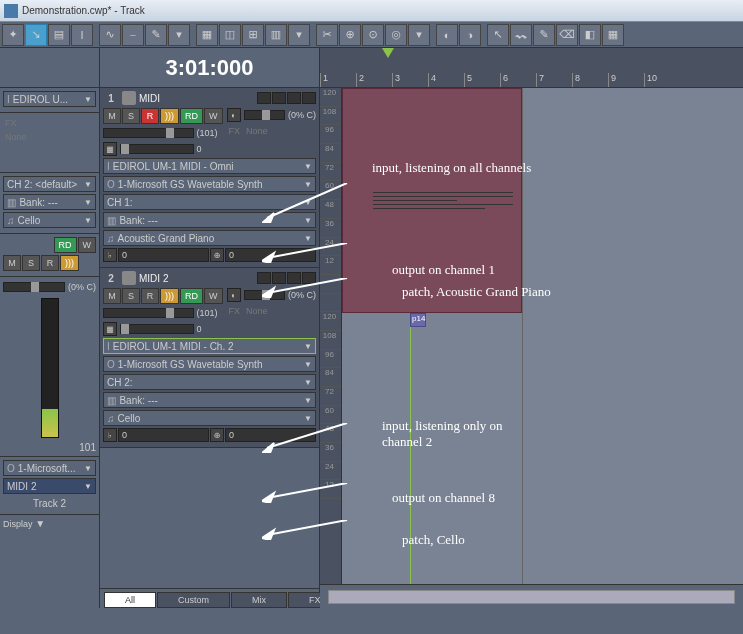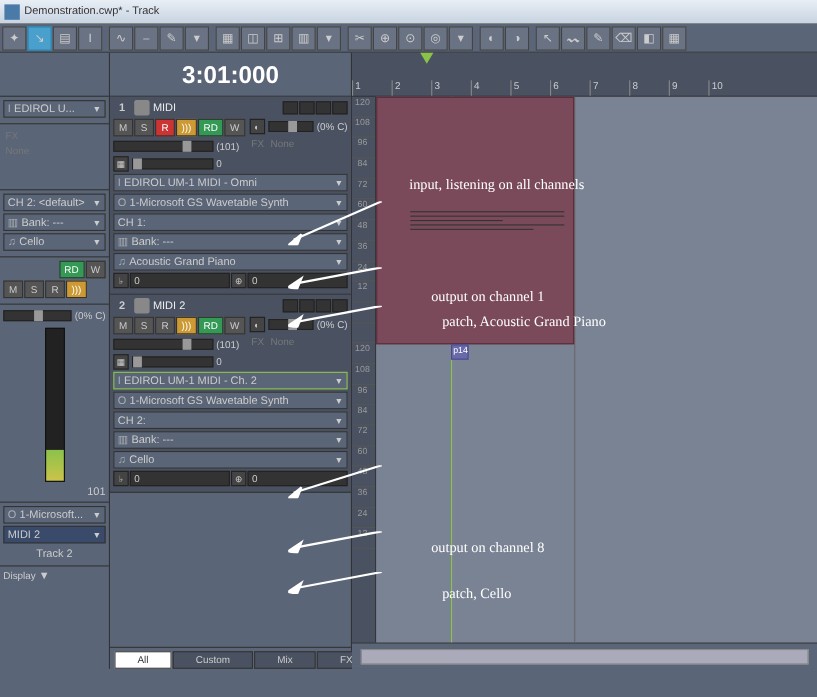--- a/index.html
+++ b/index.html
@@ -426,20 +426,22 @@
         <svg class="arrow" style="left:-80px;top:190px" width="90" height="20">
             <line x1="85" y1="0" x2="5" y2="15" stroke="#fff" stroke-width="2"></line>
             <polygon points="0,18 12,10 8,20"></polygon>
           </svg>
         <div class="annotation" style="left:60px;top:196px">patch, Acoustic Grand Piano</div>
 
         <svg class="arrow" style="left:-80px;top:335px" width="90" height="30">
             <line x1="85" y1="0" x2="5" y2="25" stroke="#fff" stroke-width="2"></line>
             <polygon points="0,30 12,20 8,30"></polygon>
           </svg>
+        <div class="annotation" style="left:40px;top:330px;white-space:pre">input, listening only on
+channel 2</div>
         <svg class="arrow" style="left:-80px;top:395px" width="90" height="20">
             <line x1="85" y1="0" x2="5" y2="15" stroke="#fff" stroke-width="2"></line>
             <polygon points="0,18 12,10 8,20"></polygon>
           </svg>
         <div class="annotation" style="left:50px;top:402px">output on channel 8</div>
         <svg class="arrow" style="left:-80px;top:432px" width="90" height="20">
             <line x1="85" y1="0" x2="5" y2="15" stroke="#fff" stroke-width="2"></line>
             <polygon points="0,18 12,10 8,20"></polygon>
           </svg>
         <div class="annotation" style="left:60px;top:444px">patch, Cello</div>

